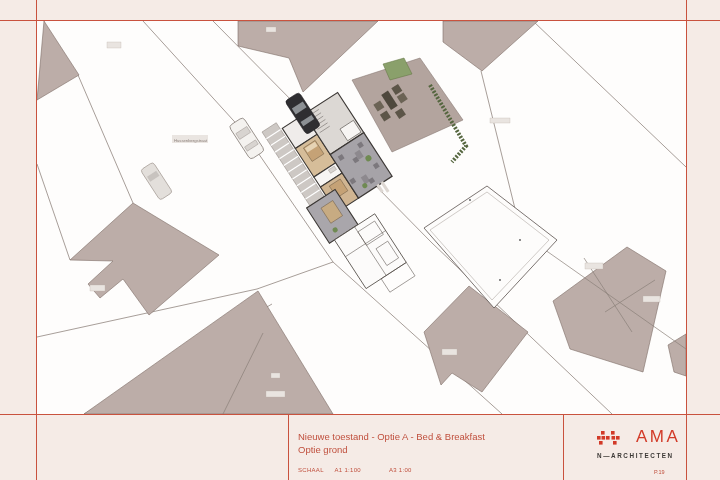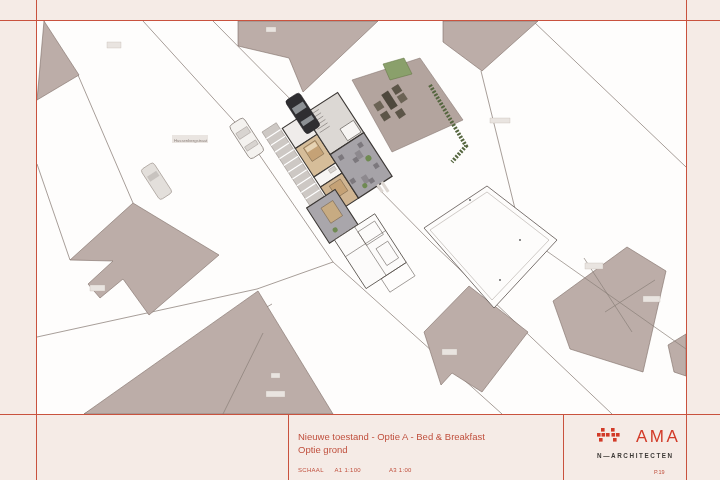--- a/index.html
+++ b/index.html
@@ -12,21 +12,21 @@
   .vline{position:absolute;width:1px;background:#c9523e;}
   #map-area{position:absolute;left:37px;top:21px;width:649px;height:393px;background:#fefdfc;}
   #plan-svg{position:absolute;left:0;top:0;}
   
   .tb-cell{position:absolute;top:415px;height:63px;color:#c0503e;}
   #tb-left{left:37px;width:251px;display:flex;gap:15px;padding:26px 0 0 24px;box-sizing:border-box;font-size:9.5px;}
   #tb-mid{left:289px;width:274px;padding:15px 0 0 9px;box-sizing:border-box;font-size:9.5px;line-height:13px;}
   #tb-scale{position:absolute;left:9px;top:49px;font-size:6px;letter-spacing:.3px;white-space:nowrap;}
   #tb-scale .sc1{margin-left:9px;} #tb-scale .sc2{margin-left:26px;}
   #tb-logo{left:563px;width:123px;}
-  #logo-row{position:absolute;left:33px;top:12px;display:flex;align-items:flex-start;gap:6px;}
+  #logo-row{position:absolute;left:33px;top:12px;display:flex;align-items:flex-end;gap:6px;}
   #logo-ama{font-size:17px;color:#d23a28;letter-spacing:2.5px;font-weight:500;}
   #logo-sub{position:absolute;left:34px;top:37px;font-size:6.3px;letter-spacing:1.6px;color:#3b3835;font-weight:bold;}
   #page-num{position:absolute;left:91px;top:54px;font-size:5.5px;color:#c0503e;}
 </style>
 </head>
 <body>
 
 <div id="sheet">
 
   <div id="map-area"></div>

